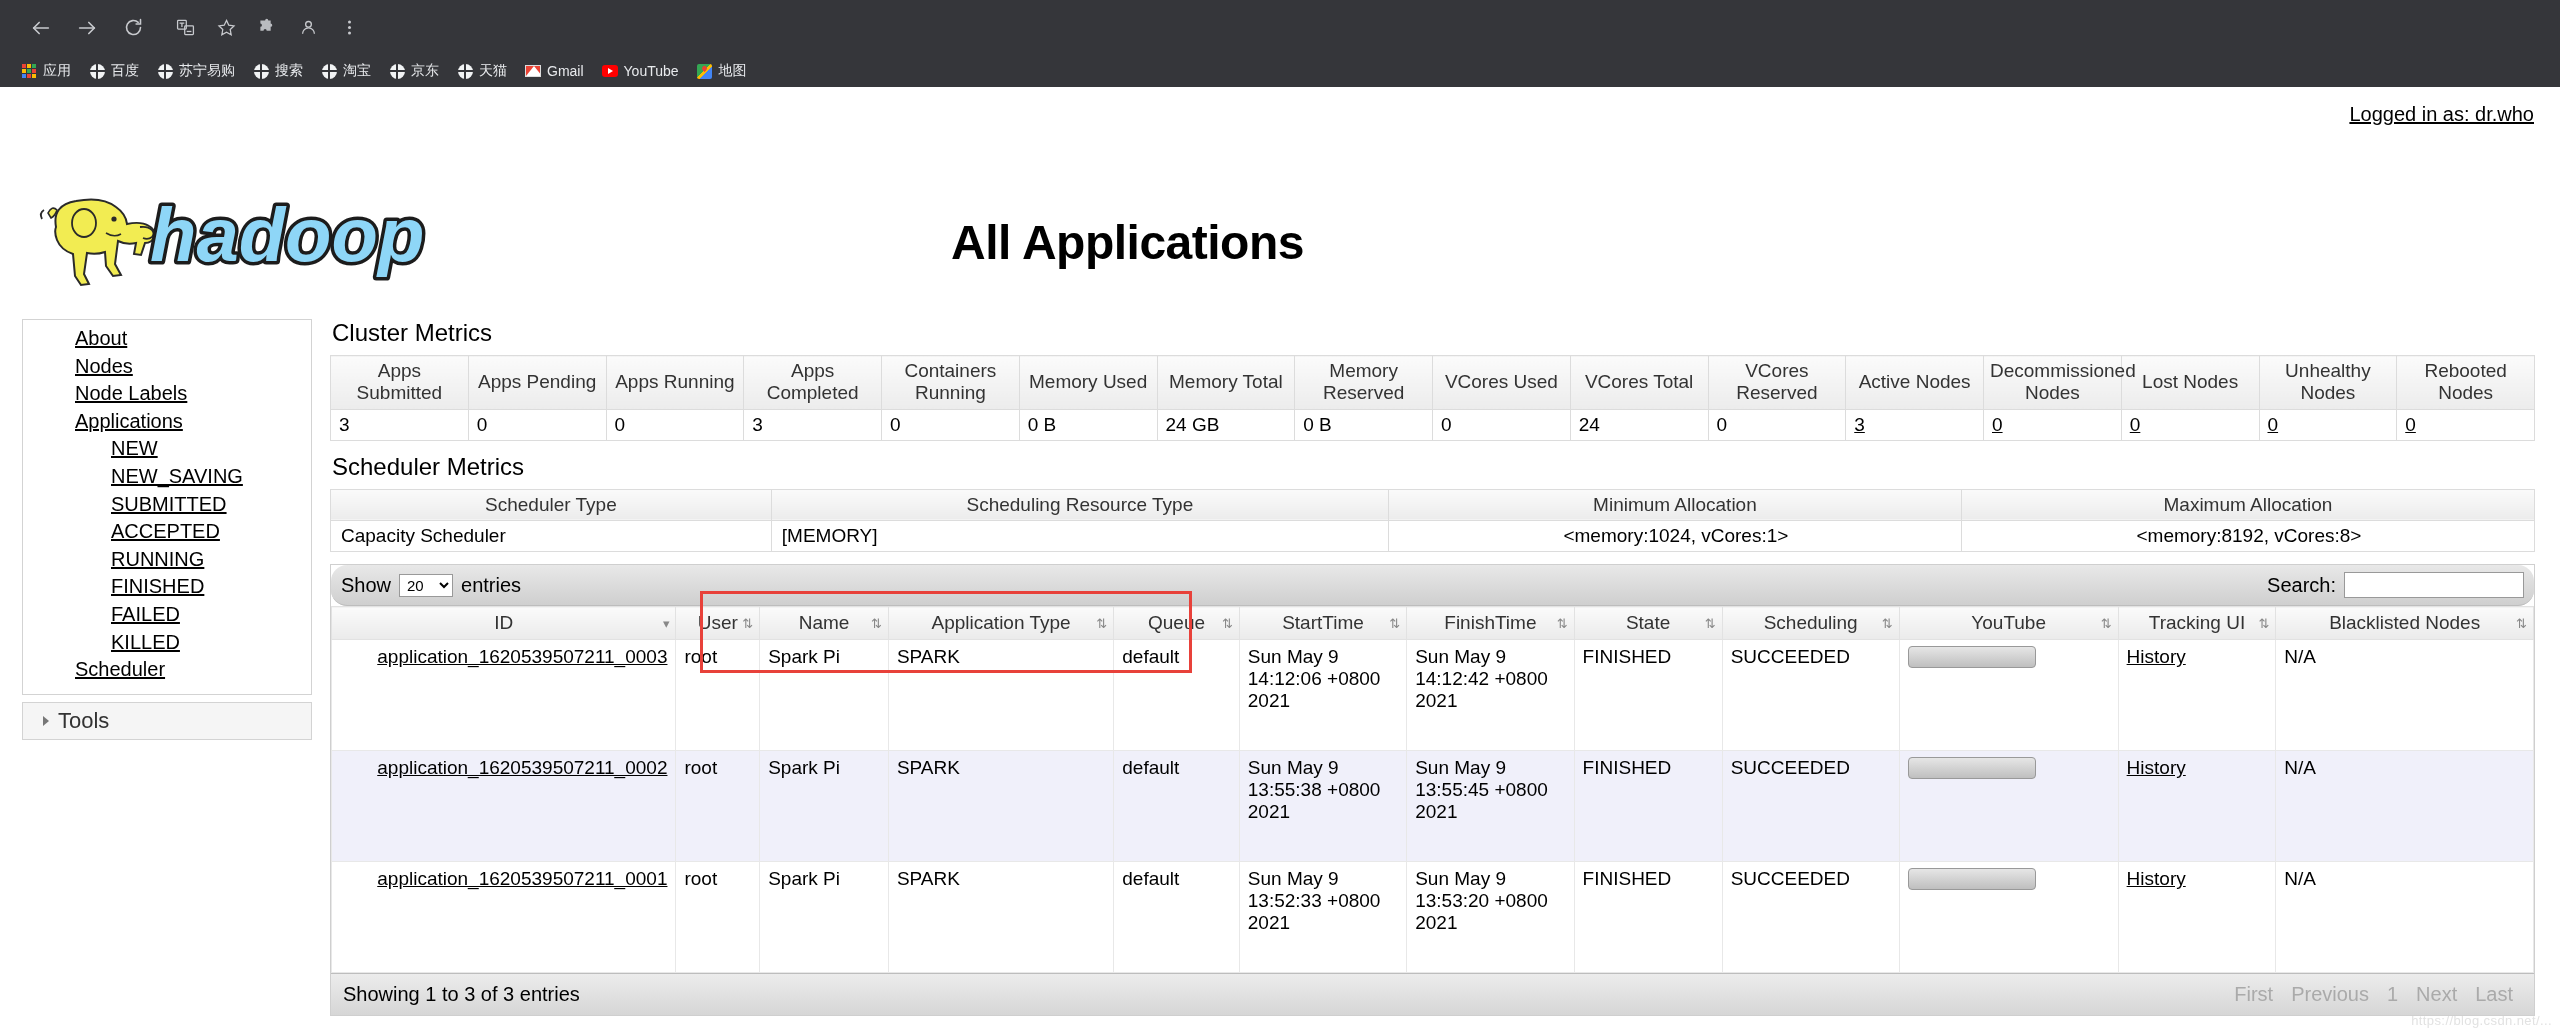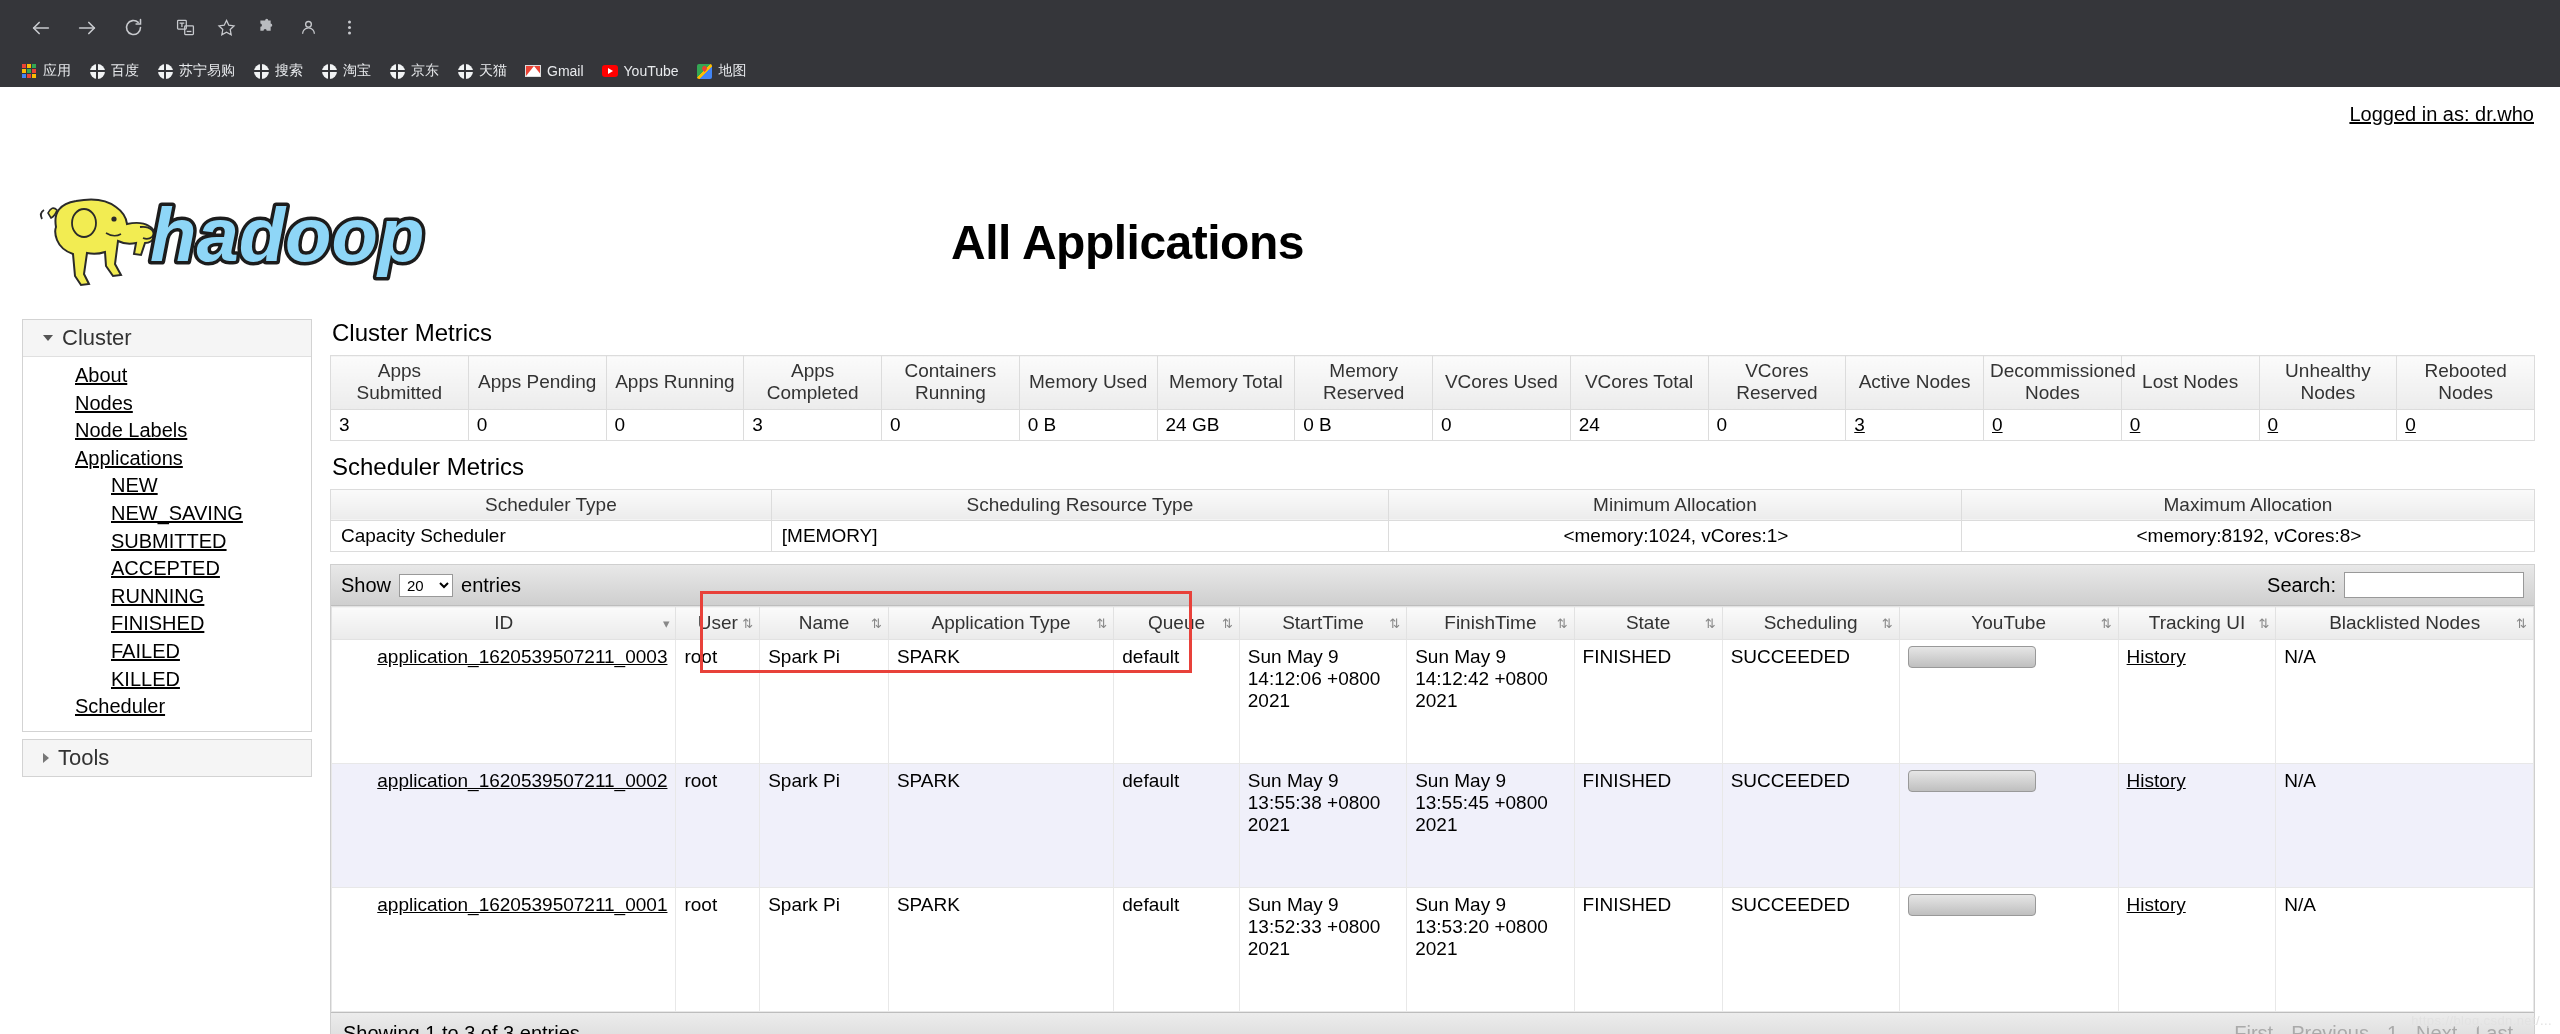--- a/index.html
+++ b/index.html
@@ -142,21 +142,21 @@
   table.metrics td a { color:#000; text-decoration:underline; }
 
   table.sched th { text-align:center; }
   table.sched td { text-align:left; padding-left:10px; }
 
   
   #apps-wrap { margin-top:12px; border:1px solid #cfcfcf; }
   #dt-top {
     background:linear-gradient(#e8e8e8,#cfcfcf);
     padding:7px 10px; display:flex; align-items:center;
-    justify-content:space-between; border-bottom:1px solid #bdbdbd;
+    justify-content:space-between; border-bottom:1px solid #bdbdbd;border-radius:16px;
   }
   #dt-top .left, #dt-top .right { display:flex; align-items:center; gap:8px; font-size:20px; color:#000; }
   #length-select {
     font-family:"Liberation Sans", sans-serif;
     font-size:15px; padding:1px 3px; border:1px solid #999; background:#fff;
   }
   #search-input {
     width:180px; height:26px; border:1px solid #999; background:#fff;
     font-size:16px; padding:2px 5px;
     font-family:"Liberation Sans", sans-serif;
@@ -171,21 +171,21 @@
     text-align:center; white-space:nowrap;
   }
   table.apps th .sorticon {
     position:absolute; right:6px; top:50%; transform:translateY(-50%);
     font-size:13px; color:#888; line-height:1;
   }
   table.apps th.id-col { text-align:center; }
   table.apps td {
     border:1px solid #e8e8e8; border-top:none;
     font-size:19px; color:#000; padding:6px 8px;
-    vertical-align:top; height:124px;
+    vertical-align:top; height:111px;
   }
   table.apps tr.odd td { background:#ffffff; }
   table.apps tr.even td { background:#f0f0fa; }
   table.apps td a { color:#000; text-decoration:underline; }
   td.num-right { text-align:right; }
   .progress-bar {
     width:128px; height:22px; border:1px solid #999; border-radius:4px;
     background:linear-gradient(#e6e6e6,#bfbfbf);
   }
   #dt-bottom {
@@ -364,24 +364,20 @@
         <text x="128" y="78" fill="#1c1c1c" stroke="#1c1c1c" stroke-width="7" stroke-linejoin="round">hadoop</text>
         <text x="128" y="78" fill="#8ed6f7">hadoop</text>
       </g>
     </svg>
   </div>
 
   <div id="page-title">All Applications</div>
 
   <div id="sidebar">
     <div class="side-box">
-      <div class="side-header">
-        <span class="caret-down"></span>
-        <span>Cluster</span>
-      </div>
       <div class="side-body">
         <a class="side-link">About</a>
         <a class="side-link">Nodes</a>
         <a class="side-link">Node Labels</a>
         <a class="side-link">Applications</a>
         <a class="side-link sub">NEW</a>
         <a class="side-link sub">NEW_SAVING</a>
         <a class="side-link sub">SUBMITTED</a>
         <a class="side-link sub">ACCEPTED</a>
         <a class="side-link sub">RUNNING</a>

